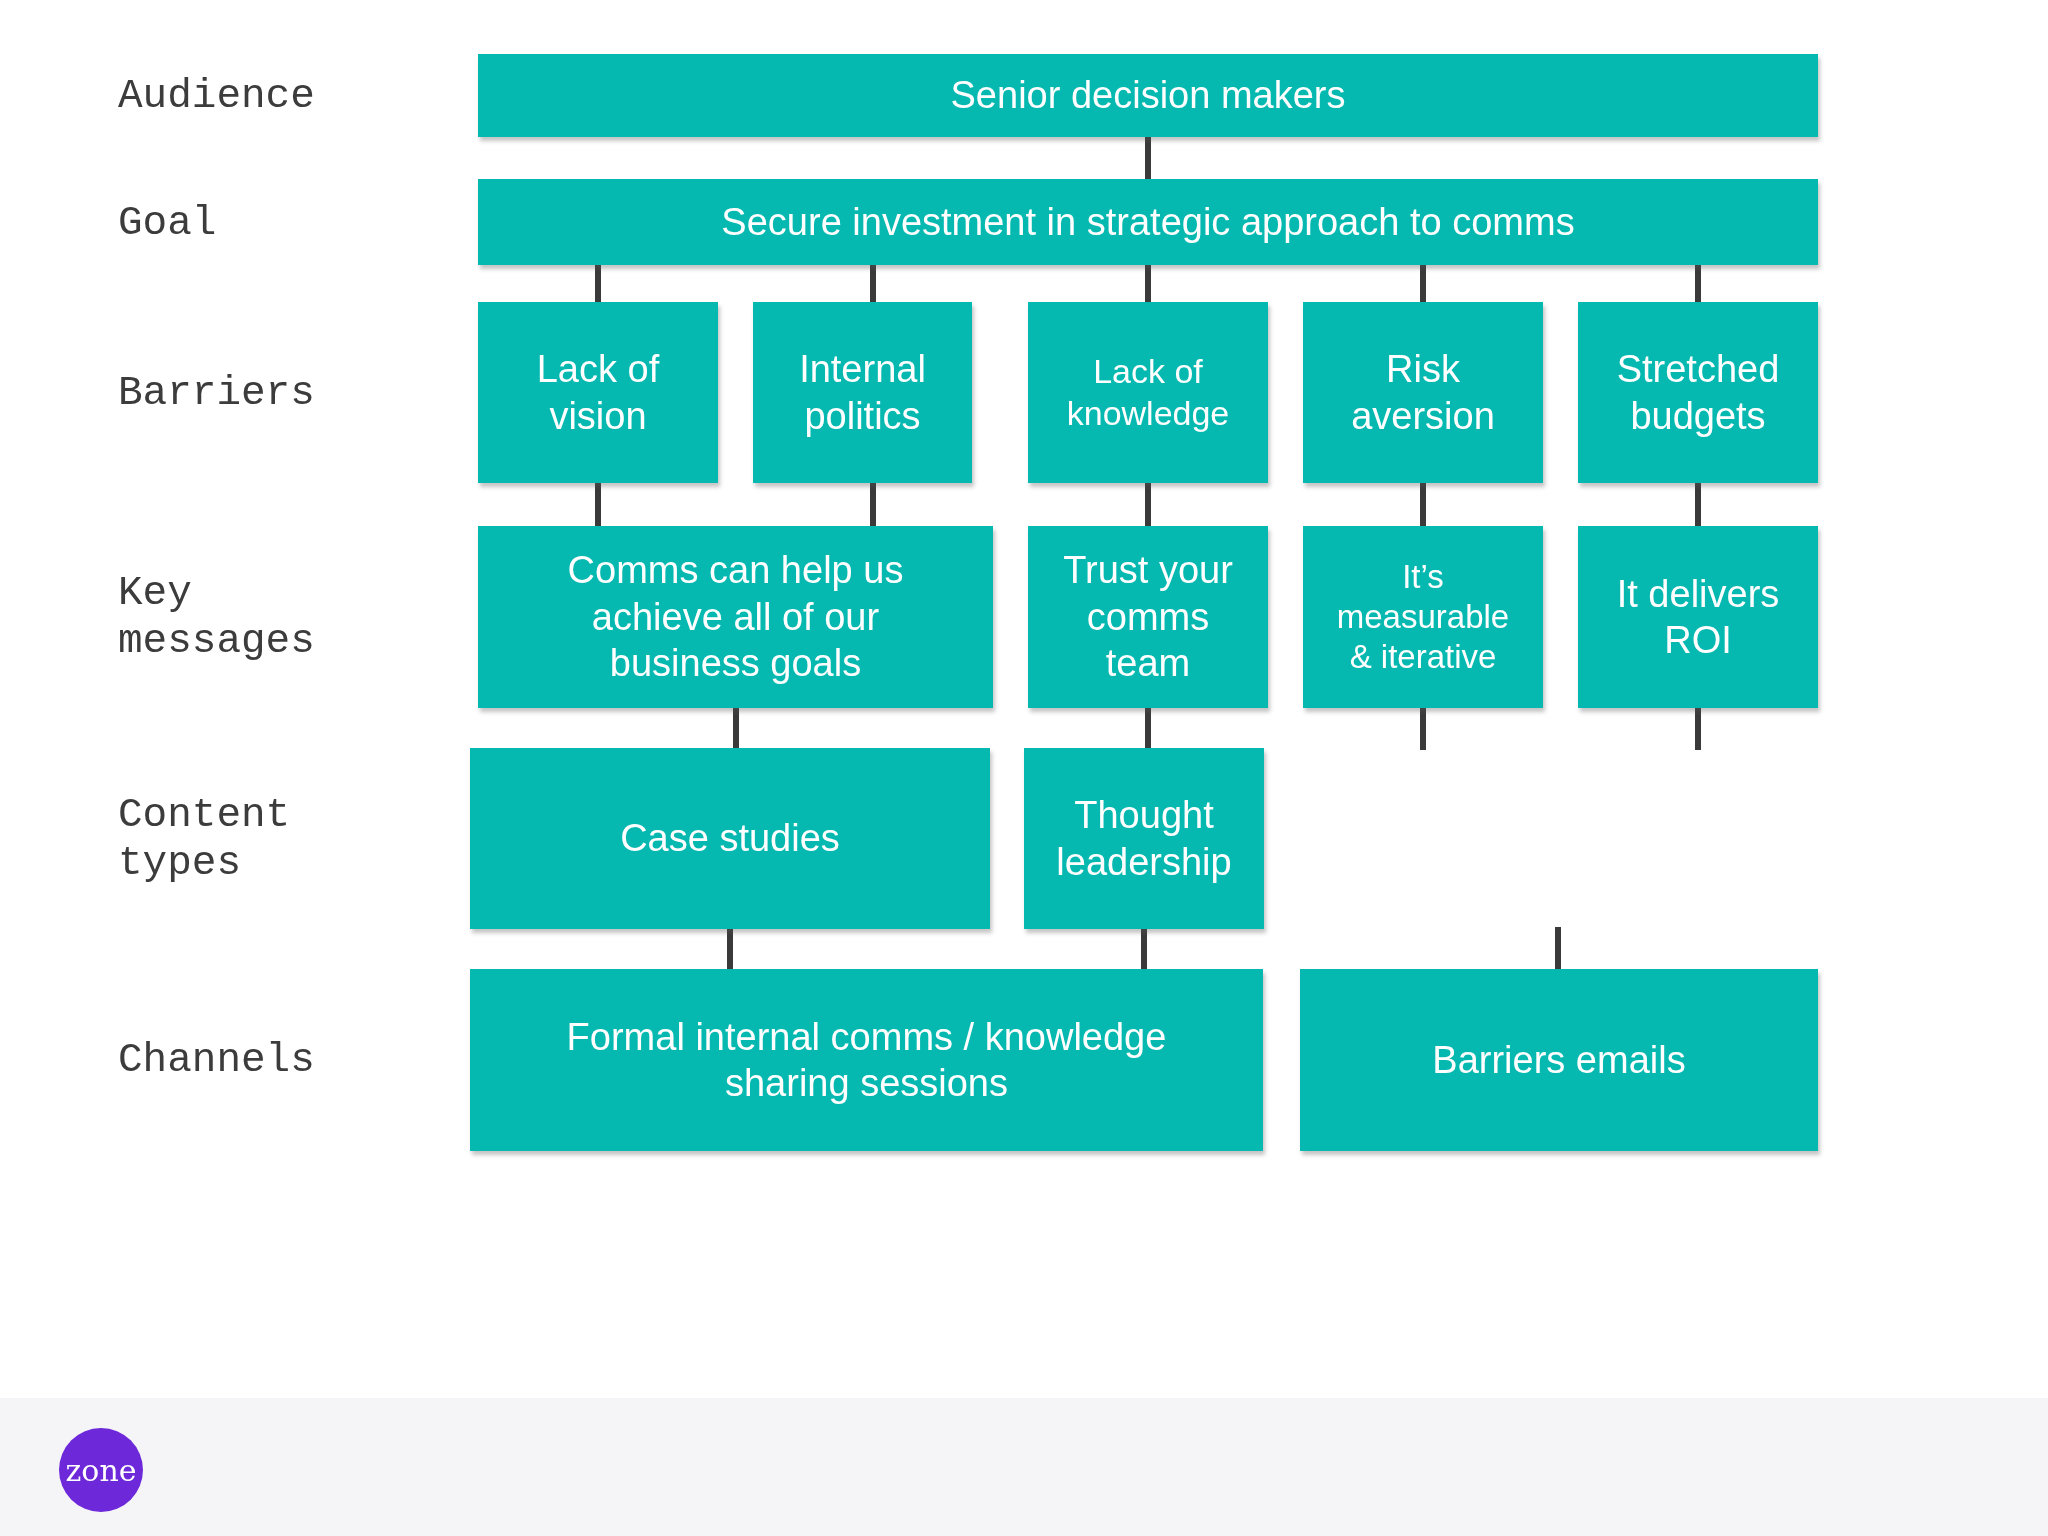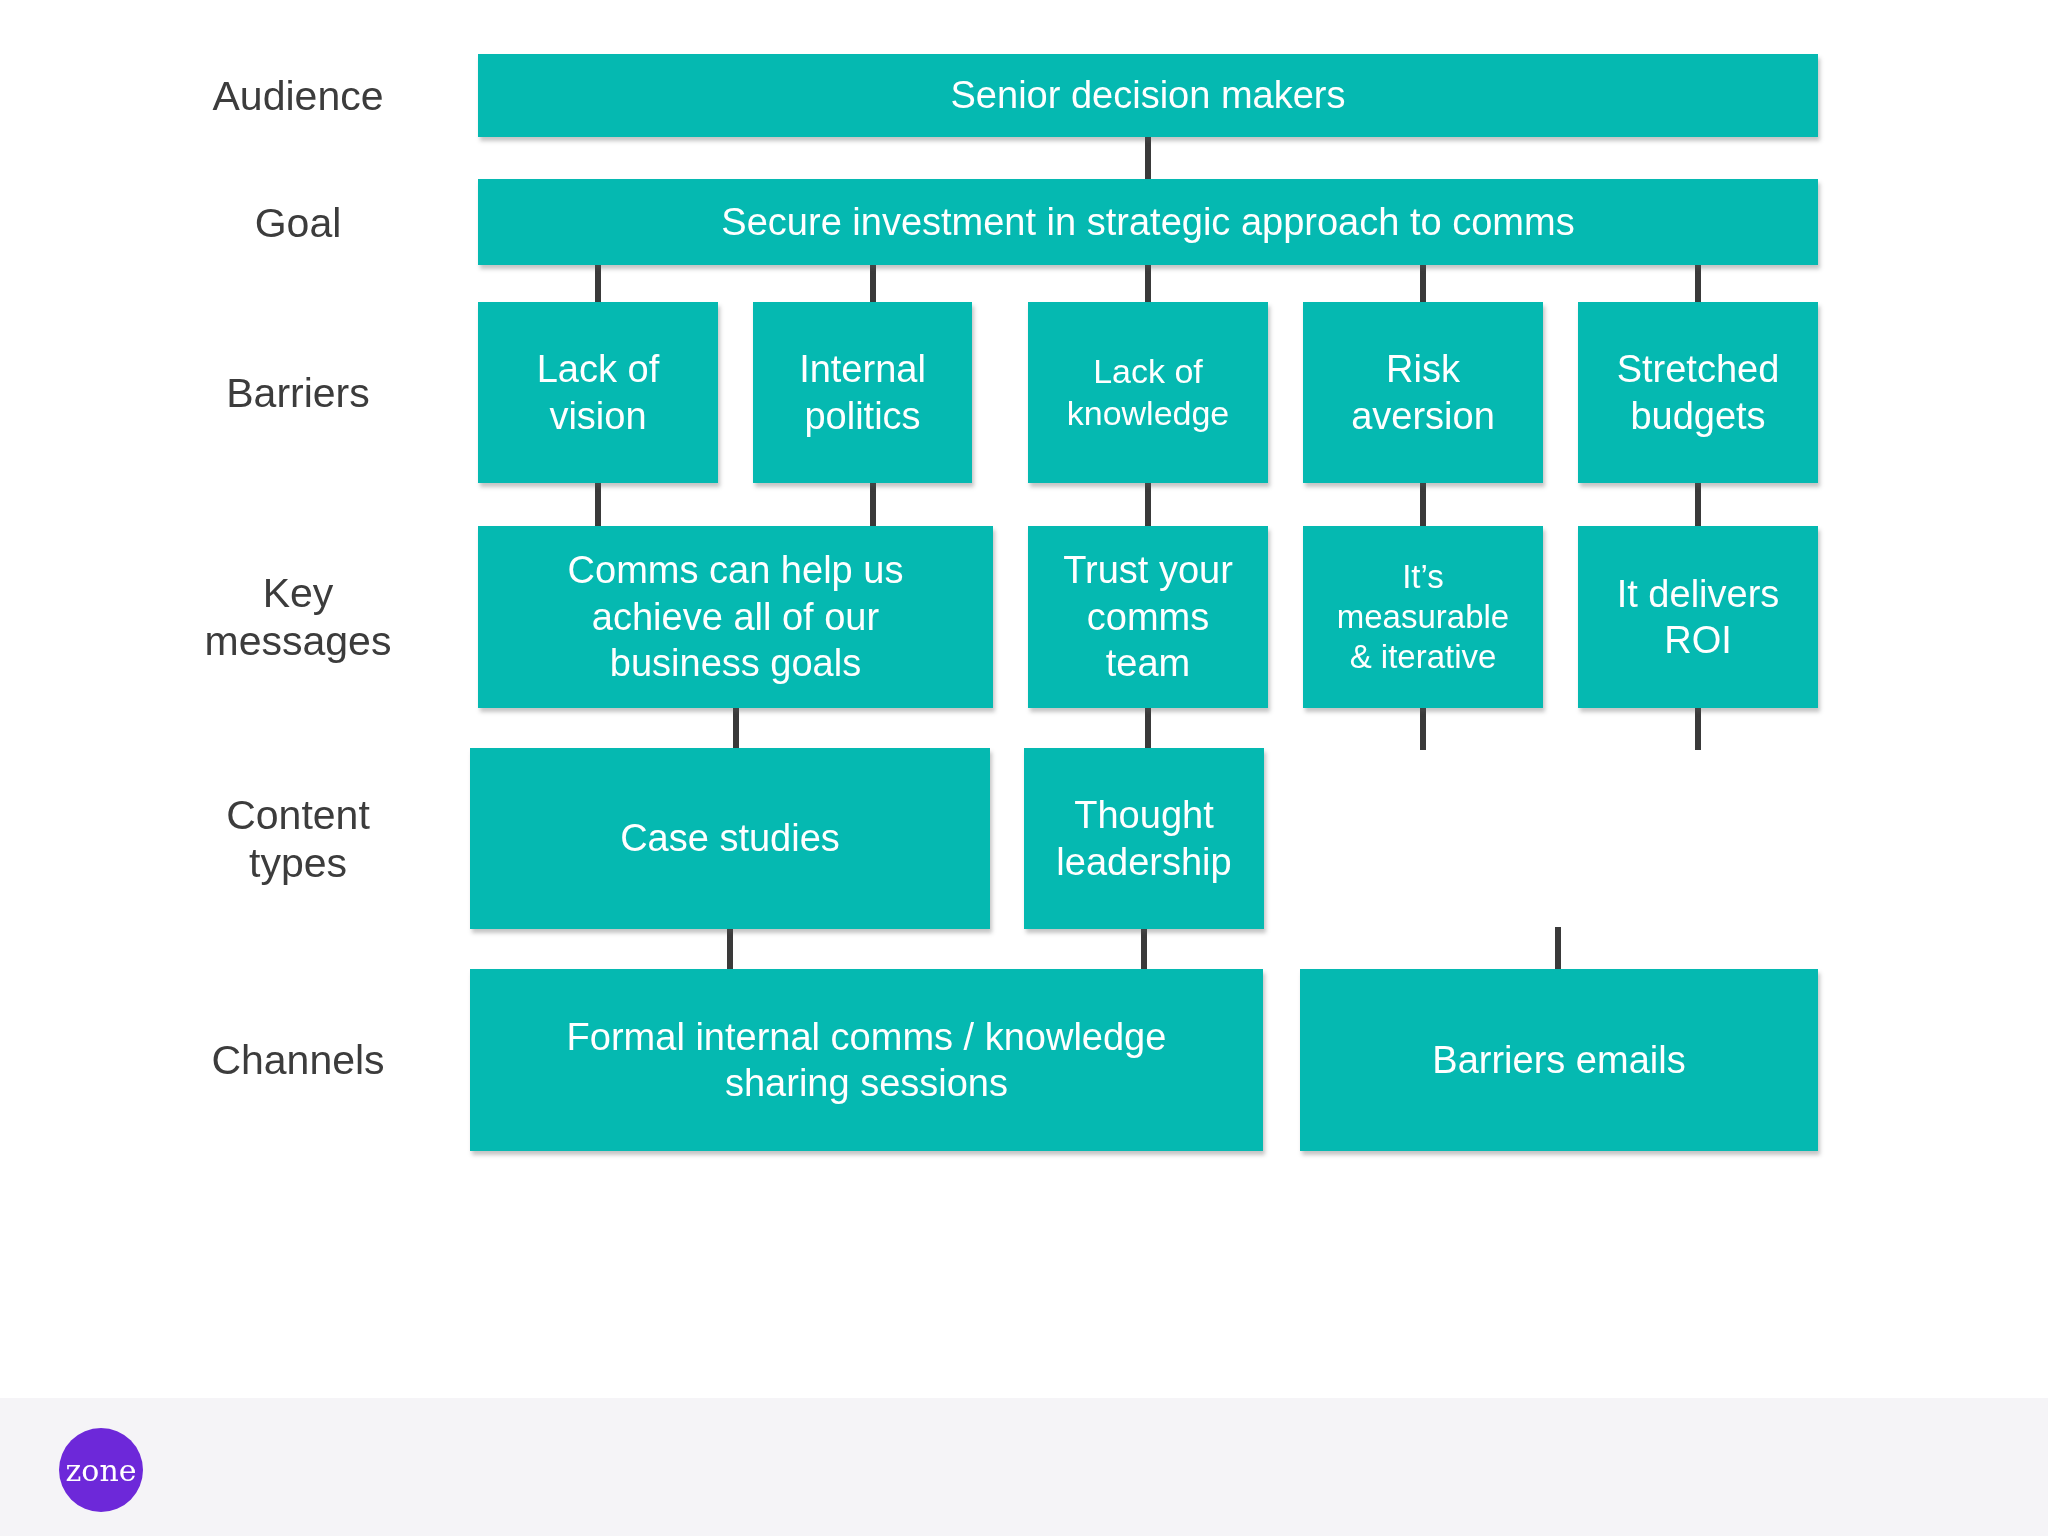--- a/index.html
+++ b/index.html
@@ -10,25 +10,25 @@
     overflow: hidden;
     position: relative;
   }
   #stage { position: absolute; left: 0; top: 0; width: 2048px; height: 1536px; }
 
   
   .rowlabel {
     position: absolute;
     left: 118px; width: 360px;
     transform: translateY(-50%);
-    text-align: center;
     font-size: 41px;
     line-height: 1.18;
     color: #3c3c3c;
     white-space: pre-line;
+    font-family: Liberation Mono, monospace;
   }
   #lbl-audience { top: 96px; }
   #lbl-goal     { top: 223px; }
   #lbl-barriers { top: 393px; }
   #lbl-key      { top: 617px; }
   #lbl-content  { top: 839px; }
   #lbl-channels { top: 1060px; }
 
   
   .conn {

